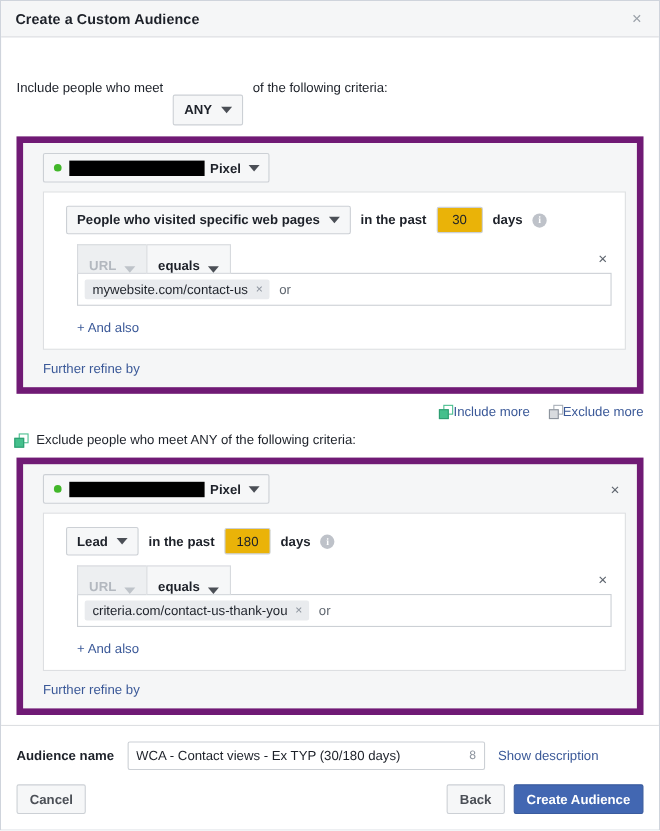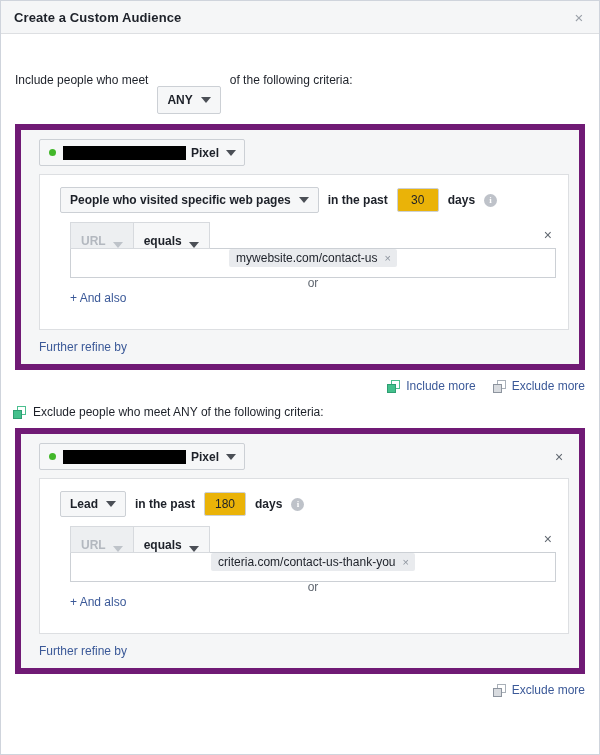--- a/index.html
+++ b/index.html
@@ -163,21 +163,21 @@
     cursor: pointer;
     width: 16px;
     text-align: center;
   }
 
   
   .rule-card {
     margin: 8px 0 0 8px;
     background: #ffffff;
     border: 1px solid #dddfe2;
-    padding: 12px 12px 22px 12px;
+    padding: 12px 12px 10px 12px;
     box-sizing: border-box;
   }
 
   .rule-head {
     display: flex;
     align-items: center;
     gap: 9px;
     margin-left: 8px;
   }
   .plain-text {
@@ -260,21 +260,20 @@
     border: 1px solid #ccd0d5;
     background: #ffffff;
     height: 30px;
     box-sizing: border-box;
     display: flex;
     align-items: center;
     padding: 0 6px;
     gap: 9px;
     position: relative;
     z-index: 1;
-    flex-direction: column;
   }
   .tag {
     display: inline-flex;
     align-items: center;
     gap: 7px;
     background: #e9ebee;
     border-radius: 2px;
     padding: 3px 6px 3px 7px;
     font-size: 12px;
     color: #1d2129;
@@ -308,21 +307,20 @@
   .more-row {
     display: flex;
     justify-content: flex-end;
     align-items: center;
     gap: 17px;
     padding: 9px 14px 0 0;
   }
   .more-item {
     display: inline-flex;
     align-items: center;
-    gap: 6px;
     cursor: pointer;
   }
   .stack-icon {
     position: relative;
     width: 13px;
     height: 13px;
     flex: none;
   }
   .stack-icon .sq-back {
     position: absolute;
@@ -604,14 +602,31 @@
         <span class="stack-icon">
           <span class="sq-back"></span>
             <span class="sq-front"></span>
         </span>
         <span class="link">Exclude more</span>
       </span>
     </div>
 
   </div>
 
+  <div class="footer">
+    <div class="name-row">
+      <span class="name-label">Audience name</span>
+      <span class="name-field">
+        <input class="name-input" type="text" value="WCA - Contact views - Ex TYP (30/180 days)" style="">
+        <span class="char-count">8</span>
+      </span>
+      <span class="show-desc">Show description</span>
+    </div>
+
+    <div class="btn-row">
+      <span class="btn btn-default">Cancel</span>
+      <span class="spacer"></span>
+      <span class="btn btn-default">Back</span>
+      <span class="btn btn-primary">Create Audience</span>
+    </div>
+  </div>
 
 </div>
 
 </body></html>

